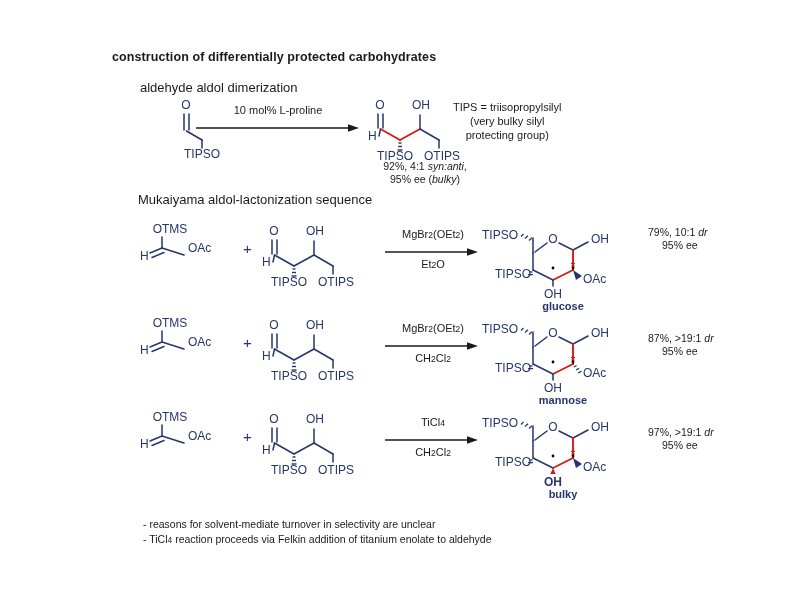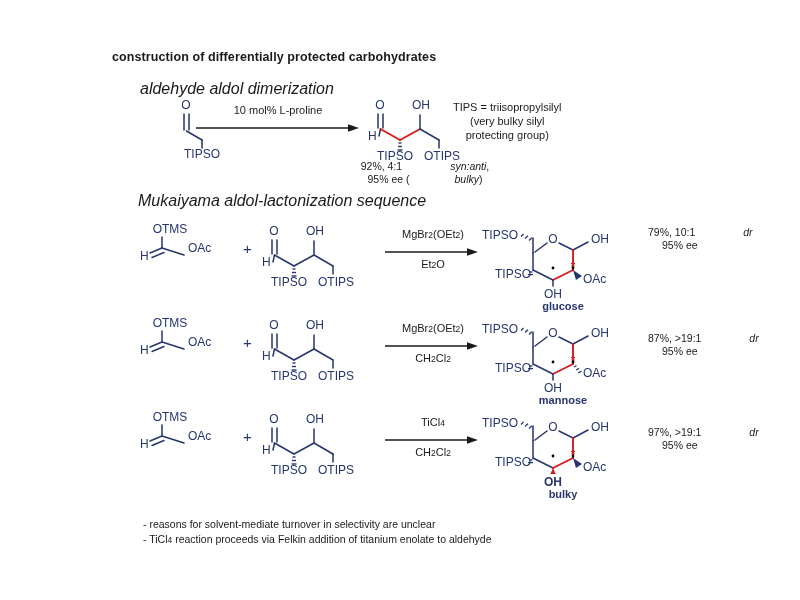--- a/index.html
+++ b/index.html
@@ -8,31 +8,31 @@
     font-family:"Liberation Sans", sans-serif;
     color:#000;overflow:hidden;position:relative;
   }
   .slide{position:relative;width:800px;height:589px;}
   .abs{position:absolute;}
   .title{
     left:112px;top:50px;font-size:12.5px;font-weight:bold;color:#1a1a1a;
     letter-spacing:0.1px;
   }
   .sec{
-    font-size:16px;font-style:italic;color:#1a1a1a;font-weight:400;
+    font-size:13px;color:#1a1a1a;font-weight:400;
   }
   .sec1{left:140px;top:80px;}
   .sec2{left:138px;top:192px;}
   .cond{
     font-size:11px;color:#1a1a1a;text-align:center;white-space:nowrap;
   }
   .yield{
     font-size:10.5px;color:#1a1a1a;line-height:13px;white-space:nowrap;
   }
-  .yield i{font-style:italic;margin-left:45px;}
+  .yield i{font-style:italic;}
   .tips-def{
     left:453px;top:100px;font-size:11px;color:#1a1a1a;line-height:14px;
     text-align:center;white-space:nowrap;
   }
   .tips-def .l1{text-align:left;}
   .notes{
     left:143px;top:517px;font-size:10.5px;color:#1a1a1a;line-height:15px;
     white-space:nowrap;
   }
   .plus{

